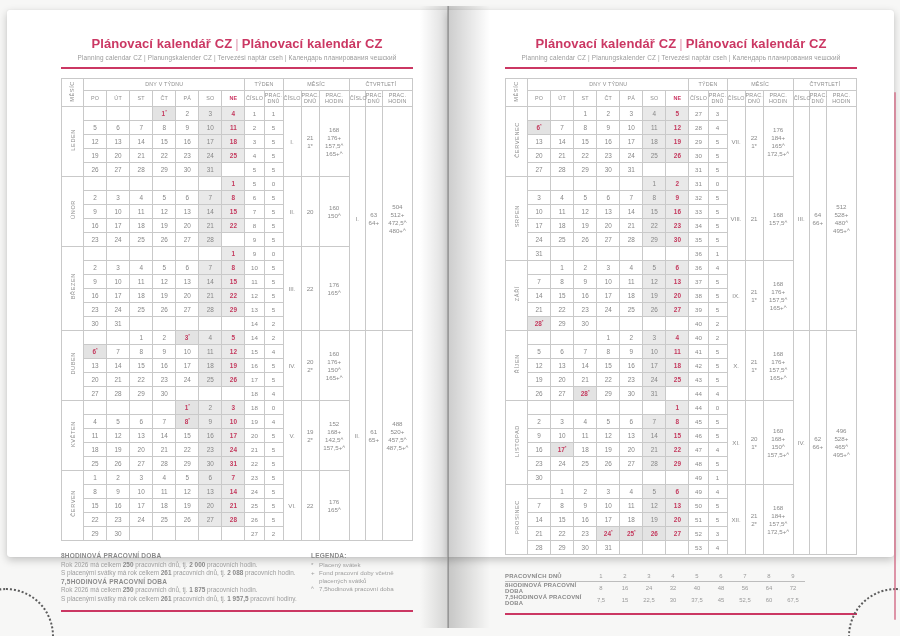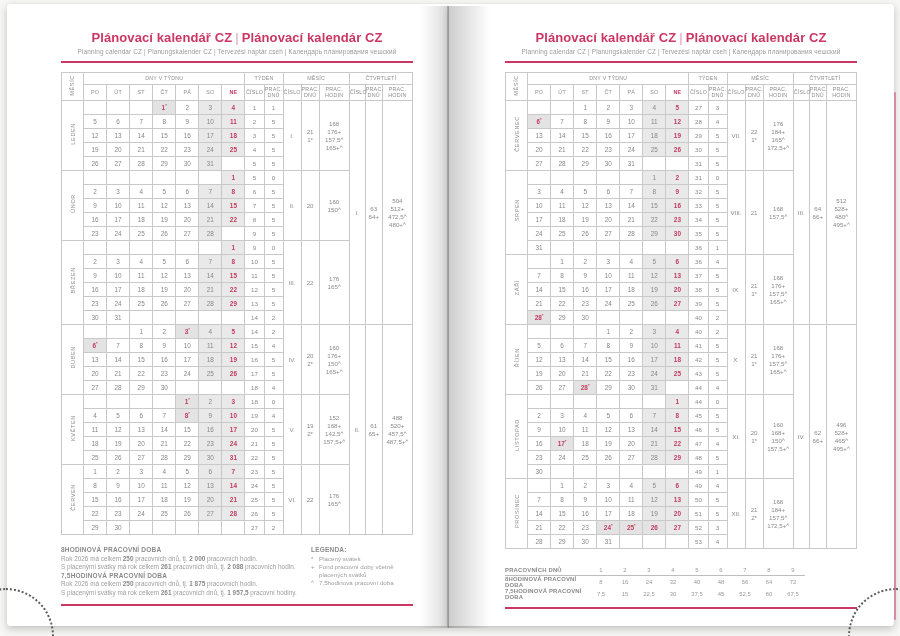--- a/index.html
+++ b/index.html
@@ -3,21 +3,21 @@
 <meta charset="utf-8">
 <style>
   html,body{margin:0;padding:0;}
   body{
     width:900px;height:636px;position:relative;overflow:hidden;
     background:#f7f7f6;
     font-family:"Liberation Sans","DejaVu Sans",sans-serif;
     -webkit-font-smoothing:antialiased;
   }
   .page{
-    position:absolute;top:4px;height:622px;background:#fff;
+    position:absolute;top:10px;height:547px;background:#fff;
     box-shadow:0 3px 8px rgba(0,0,0,0.22), 0 0 1px rgba(0,0,0,0.15);
   }
   .page-left{left:7px;width:441px;border-radius:2px 0 0 3px;}
   .page-right{left:448px;width:446px;border-radius:0 3px 3px 0;}
   .gutter-l{position:absolute;top:6px;left:420px;width:28px;height:622px;
     background:linear-gradient(to right,rgba(0,0,0,0),rgba(0,0,0,0.14));pointer-events:none;}
   .gutter-r{position:absolute;top:6px;left:448px;width:42px;height:622px;
     background:linear-gradient(to right,rgba(0,0,0,0.20),rgba(0,0,0,0));pointer-events:none;}
   .fold{position:absolute;top:6px;left:447px;width:2px;height:622px;background:#8d8d8d;opacity:.55;}
   .arc{position:absolute;width:92px;height:92px;border:2px dotted #5c5c5c;border-radius:50%;background:transparent;}

